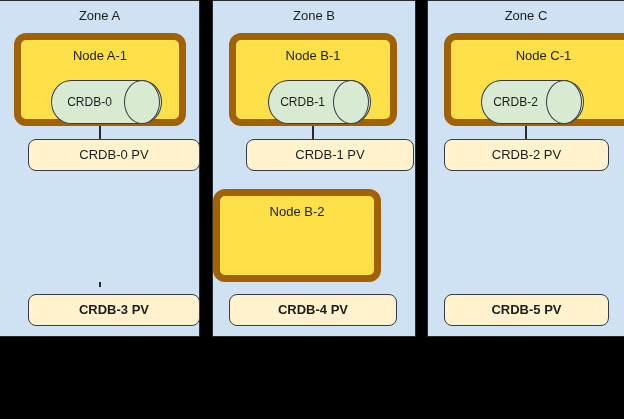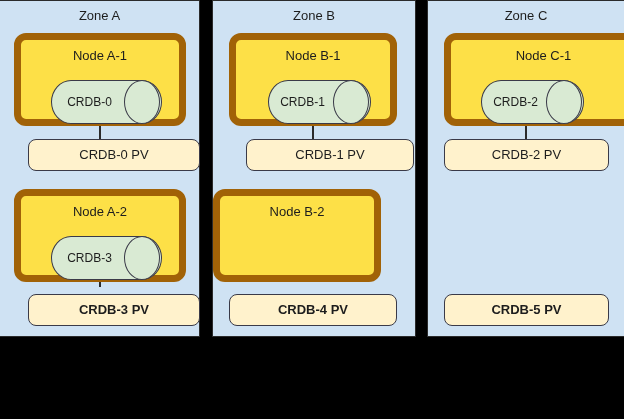--- a/index.html
+++ b/index.html
@@ -161,28 +161,20 @@
         <div class="cyl-body"></div>
         <div class="cyl-cap"></div>
         <div class="cyl-label">CRDB-0</div>
       </div>
     </div>
     <div class="connector" style="left:99px; top:125px; height:13px;"></div>
     <div class="pv pv-row1 pv-a">
       <div class="pv-label">CRDB-0 PV</div>
     </div>
 
-    <div class="node node-row2 node-a">
-      <div class="node-title">Node A-2</div>
-      <div class="cylinder cyl-a">
-        <div class="cyl-body"></div>
-        <div class="cyl-cap"></div>
-        <div class="cyl-label">CRDB-3</div>
-      </div>
-    </div>
     <div class="connector" style="left:99px; top:281px; height:5px;"></div>
     <div class="pv pv-row2 pv-a">
       <div class="pv-label">CRDB-3 PV</div>
     </div>
   </div>
 
   <div class="zone zone-b">
     <div class="zone-title">Zone B</div>
 
     <div class="node node-row1" style="left:16px; width:168px;">

